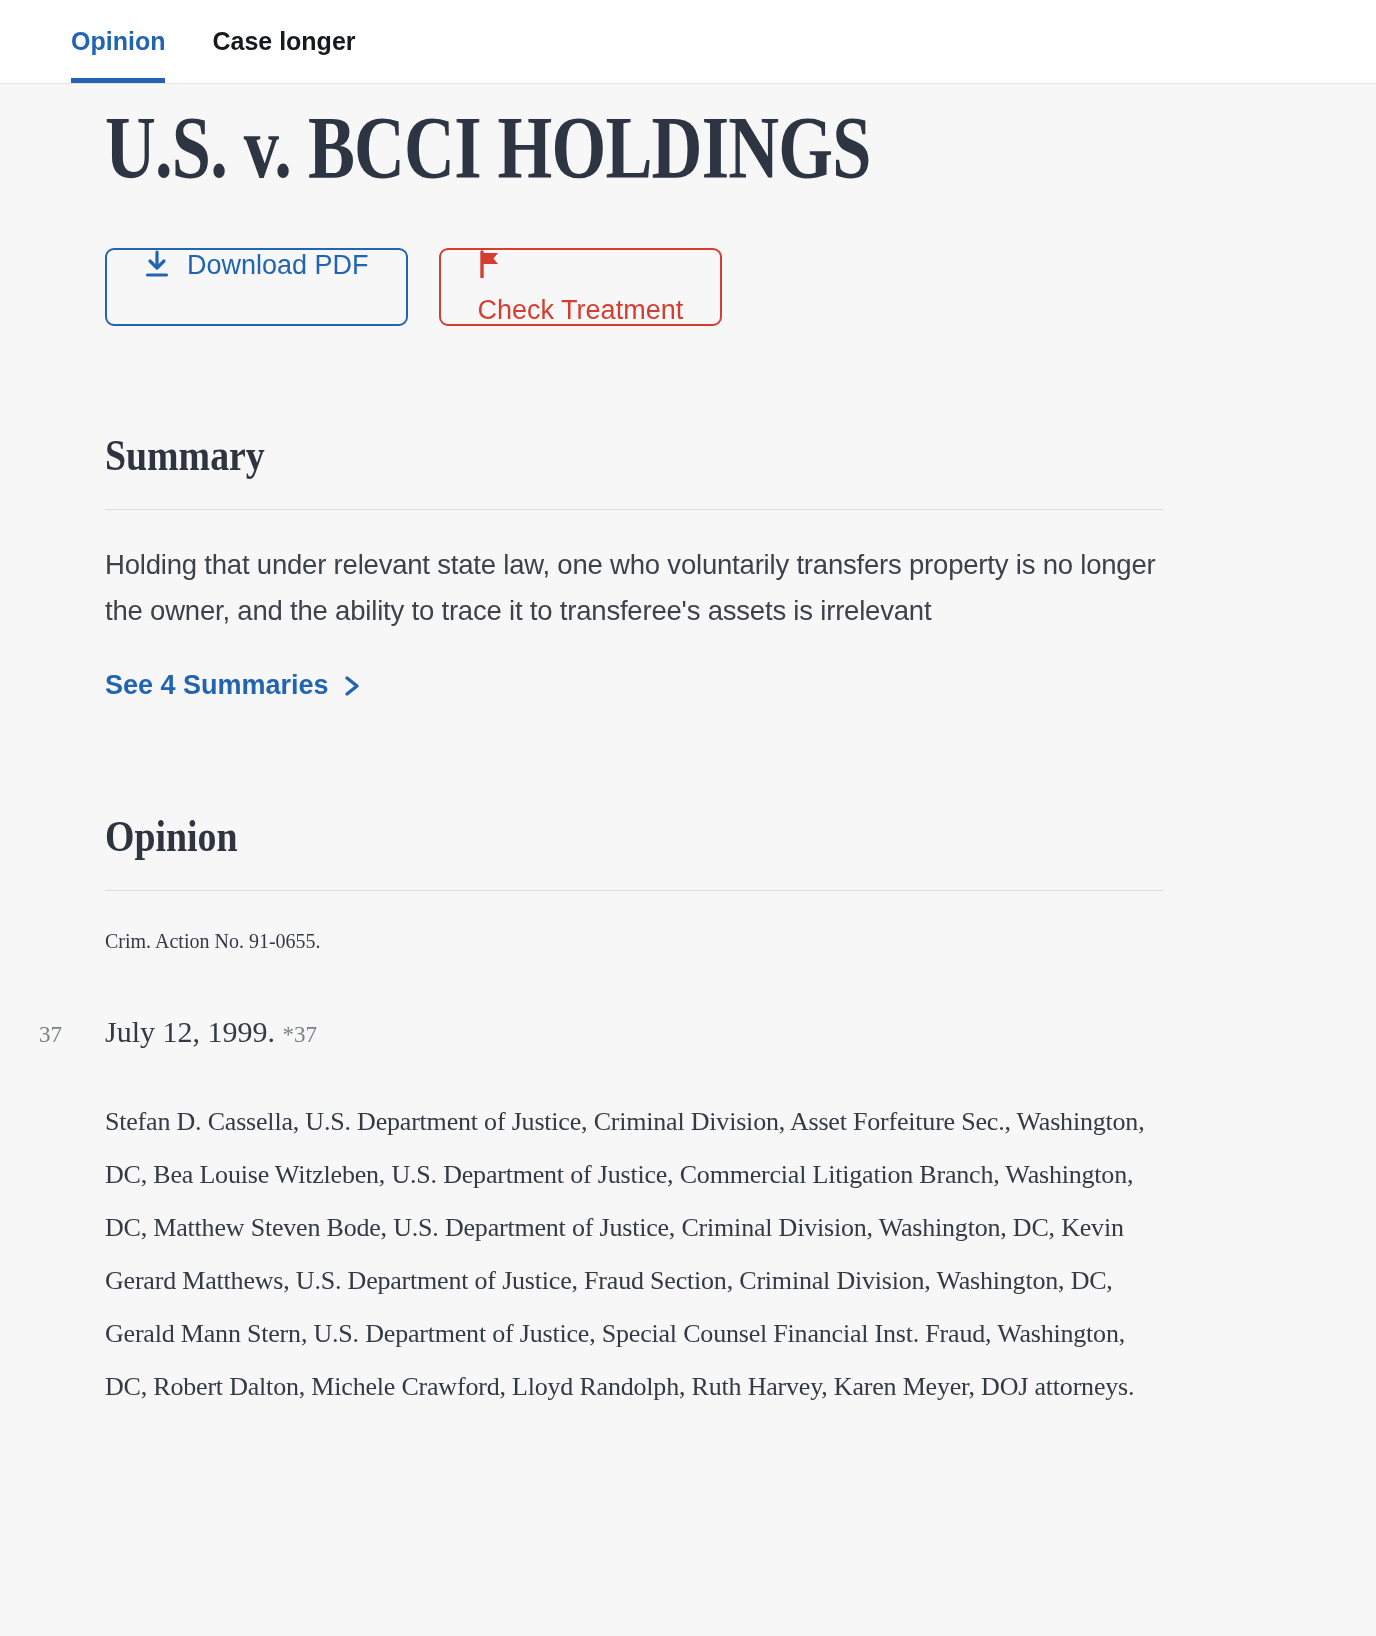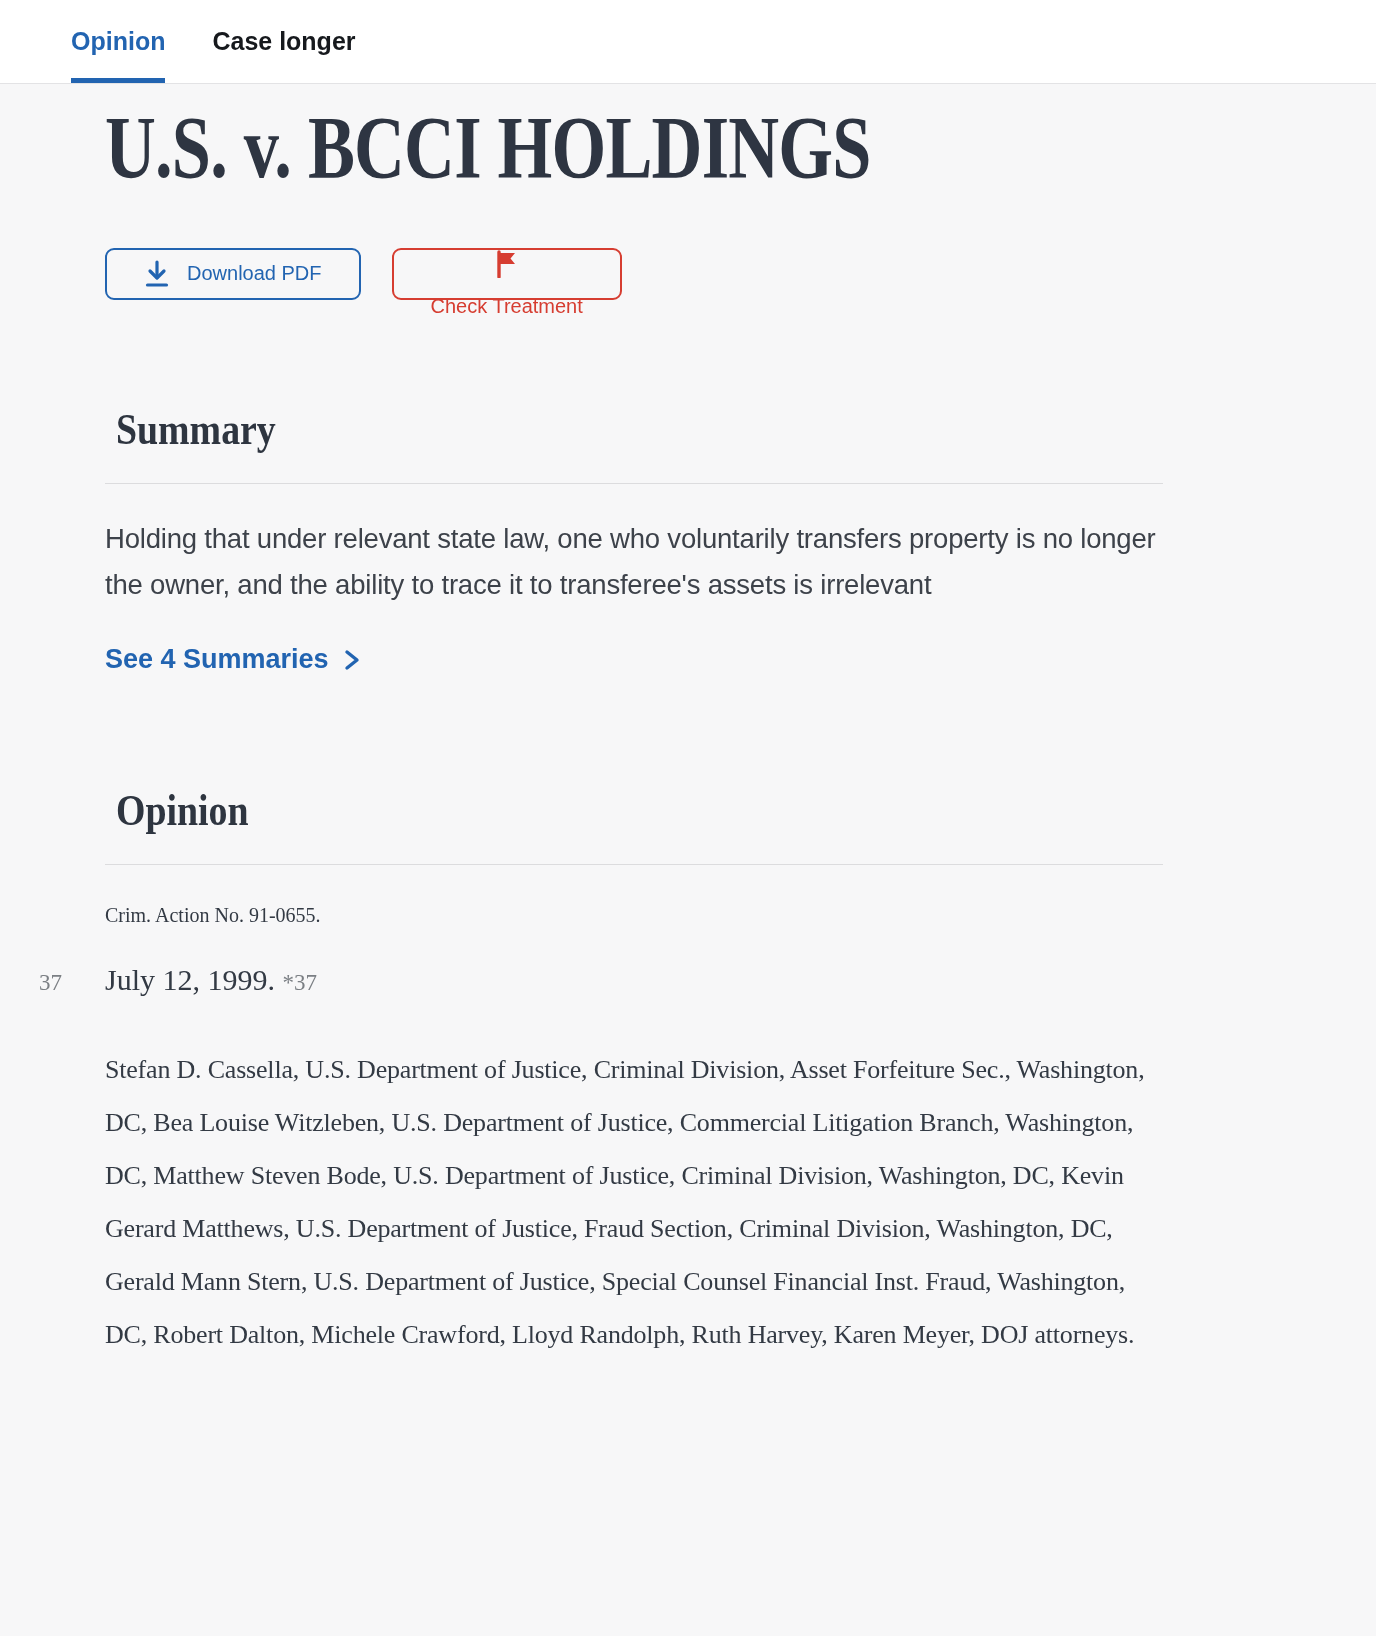--- a/index.html
+++ b/index.html
@@ -62,42 +62,41 @@
   }
 
   
   .actions {
     margin-top: 54px;
     display: flex;
     gap: 31px;
   }
   .btn {
     display: inline-flex;
-    align-items: center;
+    align-items: flex-start;
     gap: 17px;
-    height: 52px;
+    height: 78px;
     padding: 0 37px;
     border-radius: 9px;
     background: transparent;
     font-family: "Liberation Sans", sans-serif;
-    font-size: 20px;
+    font-size: 27px;
     font-weight: 500;
     cursor: pointer;
   }
   .btn-blue { border: 2px solid #2264b1; color: #2264b1; }
   .btn-red  { border: 2px solid #d63d31; color: #d63d31; flex-direction: column; }
   .btn svg { display: block; }
 
   
   .section-heading {
     font-family: "Liberation Serif", serif;
     font-weight: 700;
     font-size: 44px;
     color: #2e3540;
-    margin-left: 11px;
   }
   .section-heading .squeeze {
     display: inline-block;
     transform: scaleX(0.86);
     transform-origin: left center;
   }
   .rule {
     border: none;
     border-top: 1px solid #dcdcde;
     margin-top: 28px;
@@ -138,21 +137,21 @@
   .opinion-body {
     position: relative;
     font-family: "Liberation Serif", serif;
     color: #333a44;
   }
   .docket-line {
     margin-top: 39px;
     font-size: 20px;
   }
   .date-line {
-    margin-top: 36px;
+    margin-top: 62px;
     font-size: 30px;
     position: relative;
   }
   .margin-page-num {
     position: absolute;
     left: -66px;
     top: 7px;
     font-size: 23px;
     color: #7b7f84;
   }

